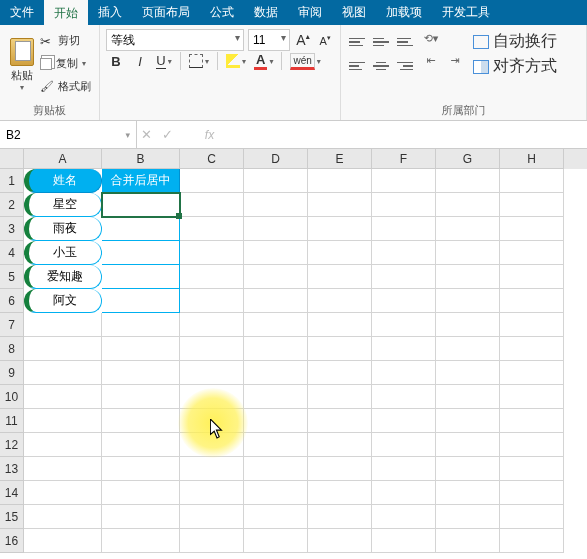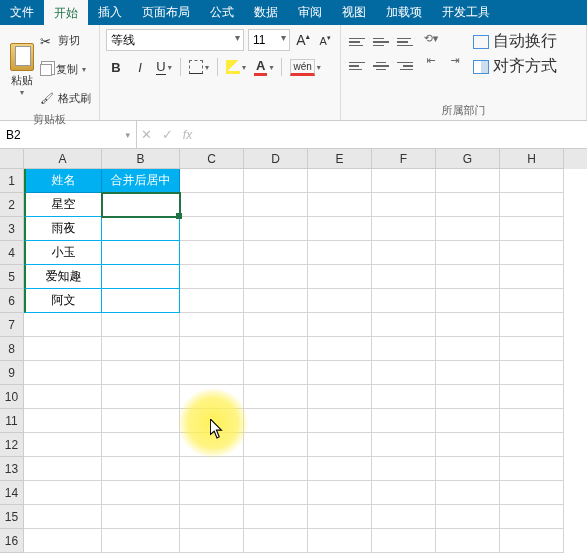--- a/index.html
+++ b/index.html
@@ -16,29 +16,29 @@
 .ribbon-group-label { text-align: center; font-size: 11px; color: #666; padding-top: 2px; margin-top: auto; }
 .ribbon-content { display: flex; flex: 1; }
 
 
 .clipboard-main { display: flex; flex-direction: column; align-items: center; justify-content: center; padding: 2px 4px; }
 .paste-btn { display: flex; flex-direction: column; align-items: center; cursor: pointer; }
 .paste-icon { width: 24px; height: 28px; background: linear-gradient(#f0d080, #d0a040); border: 1px solid #b08020; border-radius: 2px; position: relative; }
 .paste-icon::before { content: ""; position: absolute; top: 2px; left: 4px; width: 14px; height: 18px; background: #fff; border: 1px solid #999; }
 .paste-label { font-size: 11px; color: #333; margin-top: 2px; }
 .paste-dd { font-size: 8px; color: #666; }
-.clipboard-side { display: flex; flex-direction: column; gap: 14px; padding: 4px 2px; font-size: 11px; color: #333; }
+.clipboard-side { display: flex; flex-direction: column; gap: 8px; padding: 4px 2px; font-size: 11px; color: #333; }
 .clip-item { display: flex; align-items: center; gap: 4px; cursor: pointer; }
 .clip-icon { width: 14px; height: 14px; display: inline-block; }
 .cut-icon::before { content: "✂"; color: #333; font-size: 13px; }
 .copy-icon { border: 1px solid #999; background: #fff; width: 12px; height: 12px; box-shadow: 2px -2px 0 #fff, 2px -2px 0 1px #999; }
 .brush-icon::before { content: "🖌"; font-size: 11px; }
 
 
-.font-row { display: flex; align-items: center; gap: 4px; margin-bottom: 6px; }
+.font-row { display: flex; align-items: center; gap: 4px; }
 .font-select { border: 1px solid #ccc; background: #fff; height: 22px; font-size: 12px; padding: 0 18px 0 4px; width: 138px; position: relative; appearance: none; }
 .size-select { border: 1px solid #ccc; background: #fff; height: 22px; font-size: 12px; padding: 0 4px; width: 42px; }
 .dd-wrap { position: relative; display: inline-block; }
 .dd-wrap::after { content: "▾"; position: absolute; right: 4px; top: 3px; font-size: 10px; color: #666; pointer-events: none; }
 .size-btn { width: 18px; height: 18px; border: none; background: none; font-size: 12px; color: #333; cursor: pointer; }
 .font-btn { min-width: 20px; height: 20px; border: none; background: none; font-size: 13px; color: #333; cursor: pointer; display: inline-flex; align-items: center; justify-content: center; padding: 0 2px; position: relative; }
 .font-btn .dd { font-size: 8px; margin-left: 2px; color: #666; }
 .u-line { border-bottom: 1.5px solid #333; }
 .border-icon { width: 14px; height: 14px; border: 1px dashed #666; border-bottom: 1.5px solid #333; }
 .fill-icon { width: 14px; height: 14px; background: linear-gradient(135deg, #ffeb3b 50%, transparent 50%); border-bottom: 3px solid #ffeb3b; }
@@ -56,40 +56,40 @@
 .merge-item { display: flex; align-items: center; gap: 4px; padding: 2px 0; cursor: pointer; }
 .wrap-icon, .merge-icon { width: 16px; height: 14px; border: 1px solid #4a90d9; display: inline-block; }
 .merge-icon { background: linear-gradient(to right, #fff 50%, #cde 50%); }
 
 
 .formula-bar { height: 28px; background: #fff; border-bottom: 1px solid #ccc; display: flex; align-items: stretch; }
 .name-box { width: 137px; border-right: 1px solid #ccc; display: flex; align-items: center; padding: 0 6px; font-size: 12px; position: relative; }
 .name-box::after { content: "▾"; position: absolute; right: 6px; font-size: 9px; color: #999; }
 .fb-btns { display: flex; align-items: center; padding: 0 4px; gap: 10px; color: #bbb; font-size: 13px; }
 .fb-btn { cursor: pointer; }
-.fx { font-style: italic; font-size: 12px; }
+.fx { font-style: italic; font-size: 12px; margin-left: 22px; }
 .fb-input { flex: 1; border: none; padding: 0 6px; font-size: 12px; }
 
 
 .grid-area { position: relative; background: #fff; }
 .col-headers { display: flex; height: 20px; background: #e8e8e8; font-size: 12px; color: #333; }
 .corner { width: 24px; border-right: 1px solid #ccc; border-bottom: 1px solid #ccc; background: #e8e8e8; }
 .col-h { border-right: 1px solid #ccc; border-bottom: 1px solid #ccc; display: flex; align-items: center; justify-content: center; }
 .col-A { width: 78px; } .col-B { width: 78px; }
 .col-rest { width: 64px; }
 .rows { }
 .row { display: flex; height: 24px; font-size: 12px; }
 .row-h { width: 24px; background: #e8e8e8; border-right: 1px solid #ccc; border-bottom: 1px solid #ccc; display: flex; align-items: center; justify-content: center; color: #333; }
 .cell { border-right: 1px solid #d4d4d4; border-bottom: 1px solid #d4d4d4; display: flex; align-items: center; justify-content: center; width: 64px; }
 .cell.cA { width: 78px; } .cell.cB { width: 78px; }
 
 
 .tbl-header { background: #00b0f0; color: #fff; border-right: 1px solid #0090d0 !important; border-bottom: 1px solid #0090d0 !important; }
 .tbl-cell { border-right: 1px solid #00b0f0 !important; border-bottom: 1px solid #00b0f0 !important; }
-.tbl-left { border-left: 2px solid #15803d; }
+.tbl-left { border-left: 5px solid #15803d; border-radius: 12px; }
 .selected-cell { outline: 2px solid #217346; outline-offset: -1px; position: relative; }
 .selected-cell::after { content: ""; position: absolute; right: -3px; bottom: -3px; width: 6px; height: 6px; background: #217346; }
 
 
 .highlight-spot { position: absolute; left: 178px; top: 239px; width: 70px; height: 70px; border-radius: 50%; background: radial-gradient(circle, rgba(255,240,80,0.95) 0%, rgba(255,240,80,0.7) 50%, rgba(255,240,80,0) 72%); pointer-events: none; z-index: 5; }
 .cursor-arrow { position: absolute; left: 210px; top: 270px; z-index: 6; font-size: 16px; color: #000; pointer-events: none; }
 .cursor-arrow svg { width: 14px; height: 20px; }
 </style>
 </head>
 <body>

